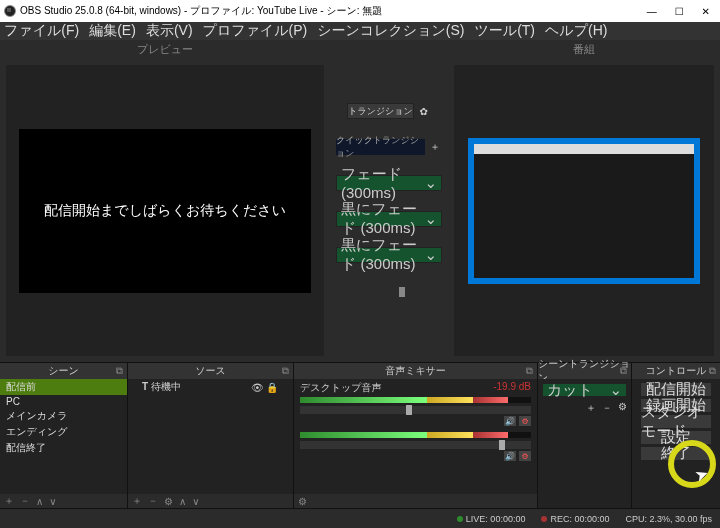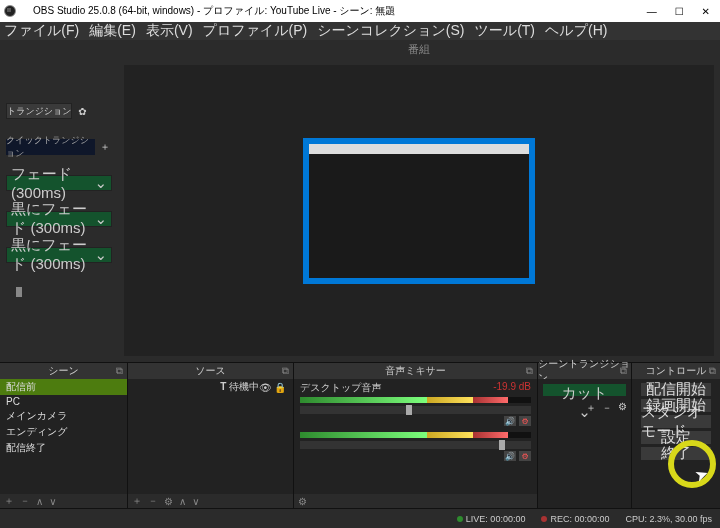--- a/index.html
+++ b/index.html
@@ -1,44 +1,44 @@
 <!DOCTYPE html>
 <html><head>
 <meta charset="utf-8">
 <style>
 * { margin: 0; padding: 0; box-sizing: border-box; font-family: "Meiryo", "MS Gothic", sans-serif; }
 body { width: 720px; height: 528px; background: #2b2b2b; color: #ccc; font-size: 10px; overflow: hidden; position: relative; }
 .titlebar { height: 22px; background: #fff; color: #000; display: flex; align-items: center; padding: 0 4px; font-size: 10px; }
-.titlebar .title { flex: 1; display: flex; align-items: center; gap: 17px; }
+.titlebar .title { flex: 1; display: flex; align-items: center; gap: 4px; }
 .titlebar .wincontrols { display: flex; gap: 18px; margin-right: 6px; }
 .titlebar .wincontrols span { cursor: pointer; }
 .menubar { height: 18px; background: #333; color: #ddd; display: flex; align-items: center; padding: 0 4px; gap: 10px; font-size: 14px; }
 .menubar span { cursor: pointer; }
 .main { height: 322px; display: flex; background: #2b2b2b; }
 .main-left { width: 330px; display: flex; flex-direction: column; }
-.main-center { width: 118px; display: flex; flex-direction: column; justify-content: center; align-items: flex-start; gap: 20px; padding: 0 6px; }
+.main-center { width: 118px; display: flex; flex-direction: column; justify-content: center; align-items: center; gap: 20px; padding: 0 6px; }
 .main-right { flex: 1; display: flex; flex-direction: column; }
 .panel-head { text-align: center; color: #888; font-size: 11px; padding: 2px 0; }
 .preview-box { flex: 1; background: #222; margin: 6px; position: relative; display: flex; align-items: center; justify-content: center; }
 .preview-inner { background: #000; width: 292px; height: 164px; display: flex; align-items: center; justify-content: center; color: #fff; font-size: 14px; text-align: center; padding: 0 10px; }
 .program-inner { background: #0078d7; width: 232px; height: 146px; position: relative; }
 .trans-row { display: flex; align-items: center; gap: 3px; }
 .trans-btn { background: #3a3a3a; color: #ddd; height: 16px; flex: 1; font-size: 9px; display: flex; align-items: center; justify-content: center; cursor: pointer; border: 1px solid #222; }
 .trans-drop { background: #14532d; color: #ccc; height: 16px; flex: 1; font-size: 15px; display: flex; align-items: center; justify-content: space-between; padding: 0 4px; border: 1px solid #222; cursor: pointer; }
 .gear { width: 14px; height: 14px; display: flex; align-items: center; justify-content: center; color: #ccc; cursor: pointer; }
 .slider-holder { height: 14px; background: #222; margin-top: 2px; position: relative; }
 .slider-nub { position: absolute; left: 10px; top: 2px; width: 6px; height: 10px; background: #888; }
 .docks { height: 146px; display: flex; border-top: 1px solid #111; }
 .dock { border-right: 1px solid #111; display: flex; flex-direction: column; background: #2b2b2b; }
 .dock-header { height: 16px; background: #333; display: flex; align-items: center; justify-content: center; position: relative; font-size: 10px; color: #ccc; }
 .dock-header .pop { position: absolute; right: 4px; top: 2px; color: #888; cursor: pointer; font-size: 10px; }
 .dock-body { flex: 1; background: #222; overflow: hidden; position: relative; }
 .dock-footer { height: 14px; background: #2b2b2b; display: flex; align-items: center; padding: 0 4px; gap: 6px; color: #888; }
 .list-item { padding: 1px 6px; font-size: 10px; color: #ddd; cursor: pointer; }
-.source-row { display: flex; align-items: center; justify-content: flex-end; padding: 1px 6px; }
+.source-row { display: flex; align-items: center; justify-content: space-between; padding: 1px 14px; }
 .mixer-ch { padding: 2px 6px; }
 .mixer-top { display: flex; justify-content: space-between; font-size: 10px; color: #ccc; }
 .meter { height: 6px; background: #111; margin-top: 2px; position: relative; display: flex; }
 .meter .g { background: linear-gradient(90deg, #2e8b2e, #7cff7c); }
 .meter .y { background: linear-gradient(90deg, #cca823, #ffe25c); }
 .meter .r { background: linear-gradient(90deg, #a83232, #ff6b6b); }
 .fader { height: 8px; background: #333; margin-top: 3px; position: relative; }
 .fader .handle { position: absolute; width: 6px; height: 10px; top: -1px; background: #aaa; }
 .mixer-icons { display: flex; gap: 3px; margin-top: 2px; justify-content: flex-end; }
 .mixer-icons span { width: 12px; height: 10px; background: #444; display: flex; align-items: center; justify-content: center; font-size: 8px; color: #f55; cursor: pointer; }
@@ -72,20 +72,28 @@
   <span>ファイル(F)</span>
   <span>編集(E)</span>
   <span>表示(V)</span>
   <span>プロファイル(P)</span>
   <span>シーンコレクション(S)</span>
   <span>ツール(T)</span>
   <span>ヘルプ(H)</span>
 </div>
 
 <div class="main">
+  <div class="main-left">
+    <div class="panel-head">プレビュー</div>
+    <div class="preview-box">
+      <div class="preview-inner">
+        <span>配信開始までしばらくお待ちください</span>
+      </div>
+    </div>
+  </div>
 
   <div class="main-center">
     <div class="trans-row">
       <div class="trans-btn">トランジション</div>
       <div class="gear">✿</div>
     </div>
     <div class="trans-row">
       <div class="trans-btn" style="background:#0f172a;border:none;color:#aaa;">クイックトランジション</div>
       <div class="gear">＋</div>
     </div>
@@ -213,21 +221,21 @@
       <span>⚙</span>
     </div>
   </div>
 
   <div class="dock" style="width:94px;">
     <div class="dock-header">
       <span>シーントランジション</span>
       <span class="pop">⧉</span>
     </div>
     <div class="dock-body" style="padding:4px;">
-      <div class="trans-drop" style="height:14px;flex-direction:column;">
+      <div class="trans-drop" style="height:14px;">
         <span>カット</span>
           <span>⌄</span>
       </div>
       <div style="display:flex;justify-content:flex-end;gap:6px;margin-top:4px;">
         <span>＋</span>
         <span>－</span>
         <span>⚙</span>
       </div>
     </div>
   </div>

